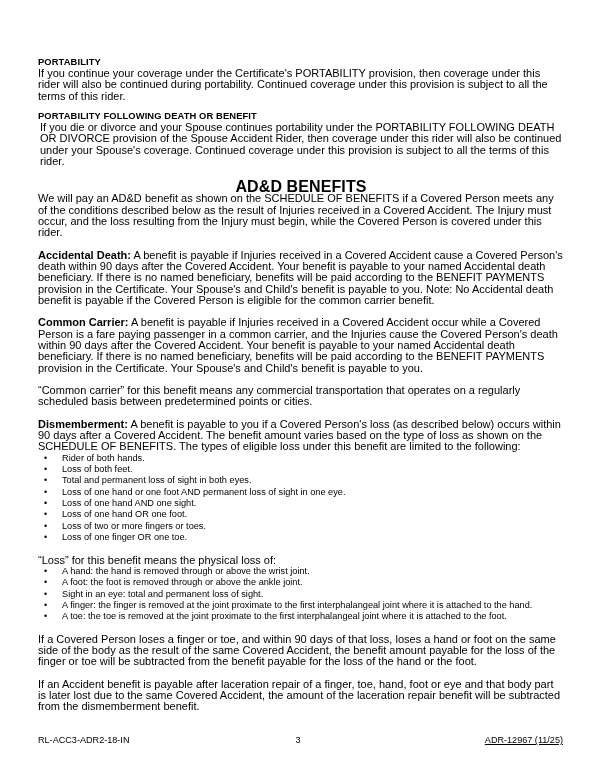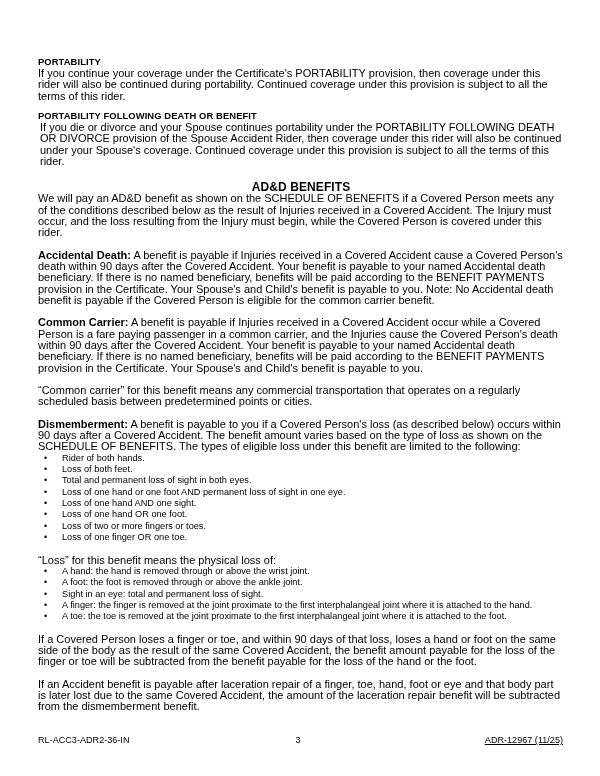--- a/index.html
+++ b/index.html
@@ -26,21 +26,21 @@
     width: 526px;
   }
   h2.section-heading {
     font-size: 9.4px;
     font-weight: bold;
     line-height: 11.4px;
     margin: 0 0 0.5px 0;
     letter-spacing: 0.1px;
   }
   h1.center-heading {
-    font-size: 12px;
+    font-size: 16px;
     font-weight: bold;
     line-height: 12px;
     margin: 0;
     text-align: center;
     letter-spacing: 0.1px;
   }
   p.para {
     font-size: 11px;
     line-height: 11.35px;
     margin: 0;
@@ -155,17 +155,17 @@
 
     <p class="para">If a Covered Person loses a finger or toe, and within 90 days of that loss, loses a hand or foot on the same side of the body as the result of the same Covered Accident, the benefit amount payable for the loss of the finger or toe will be subtracted from the benefit payable for the loss of the hand or the foot.</p>
 
     <div class="spacer-md"></div>
 
     <p class="para">If an Accident benefit is payable after laceration repair of a finger, toe, hand, foot or eye and that body part is later lost due to the same Covered Accident, the amount of the laceration repair benefit will be subtracted from the dismemberment benefit.</p>
 
   </div>
 
   <div class="footer">
-    <span class="f-left">RL-ACC3-ADR2-36-IN</span>
+    <span class="f-left">RL-ACC3-ADR2-18-IN</span>
     <span class="f-center">3</span>
     <span class="f-right">ADR-12967 (11/25)</span>
   </div>
 </div>
 
 </body></html>

